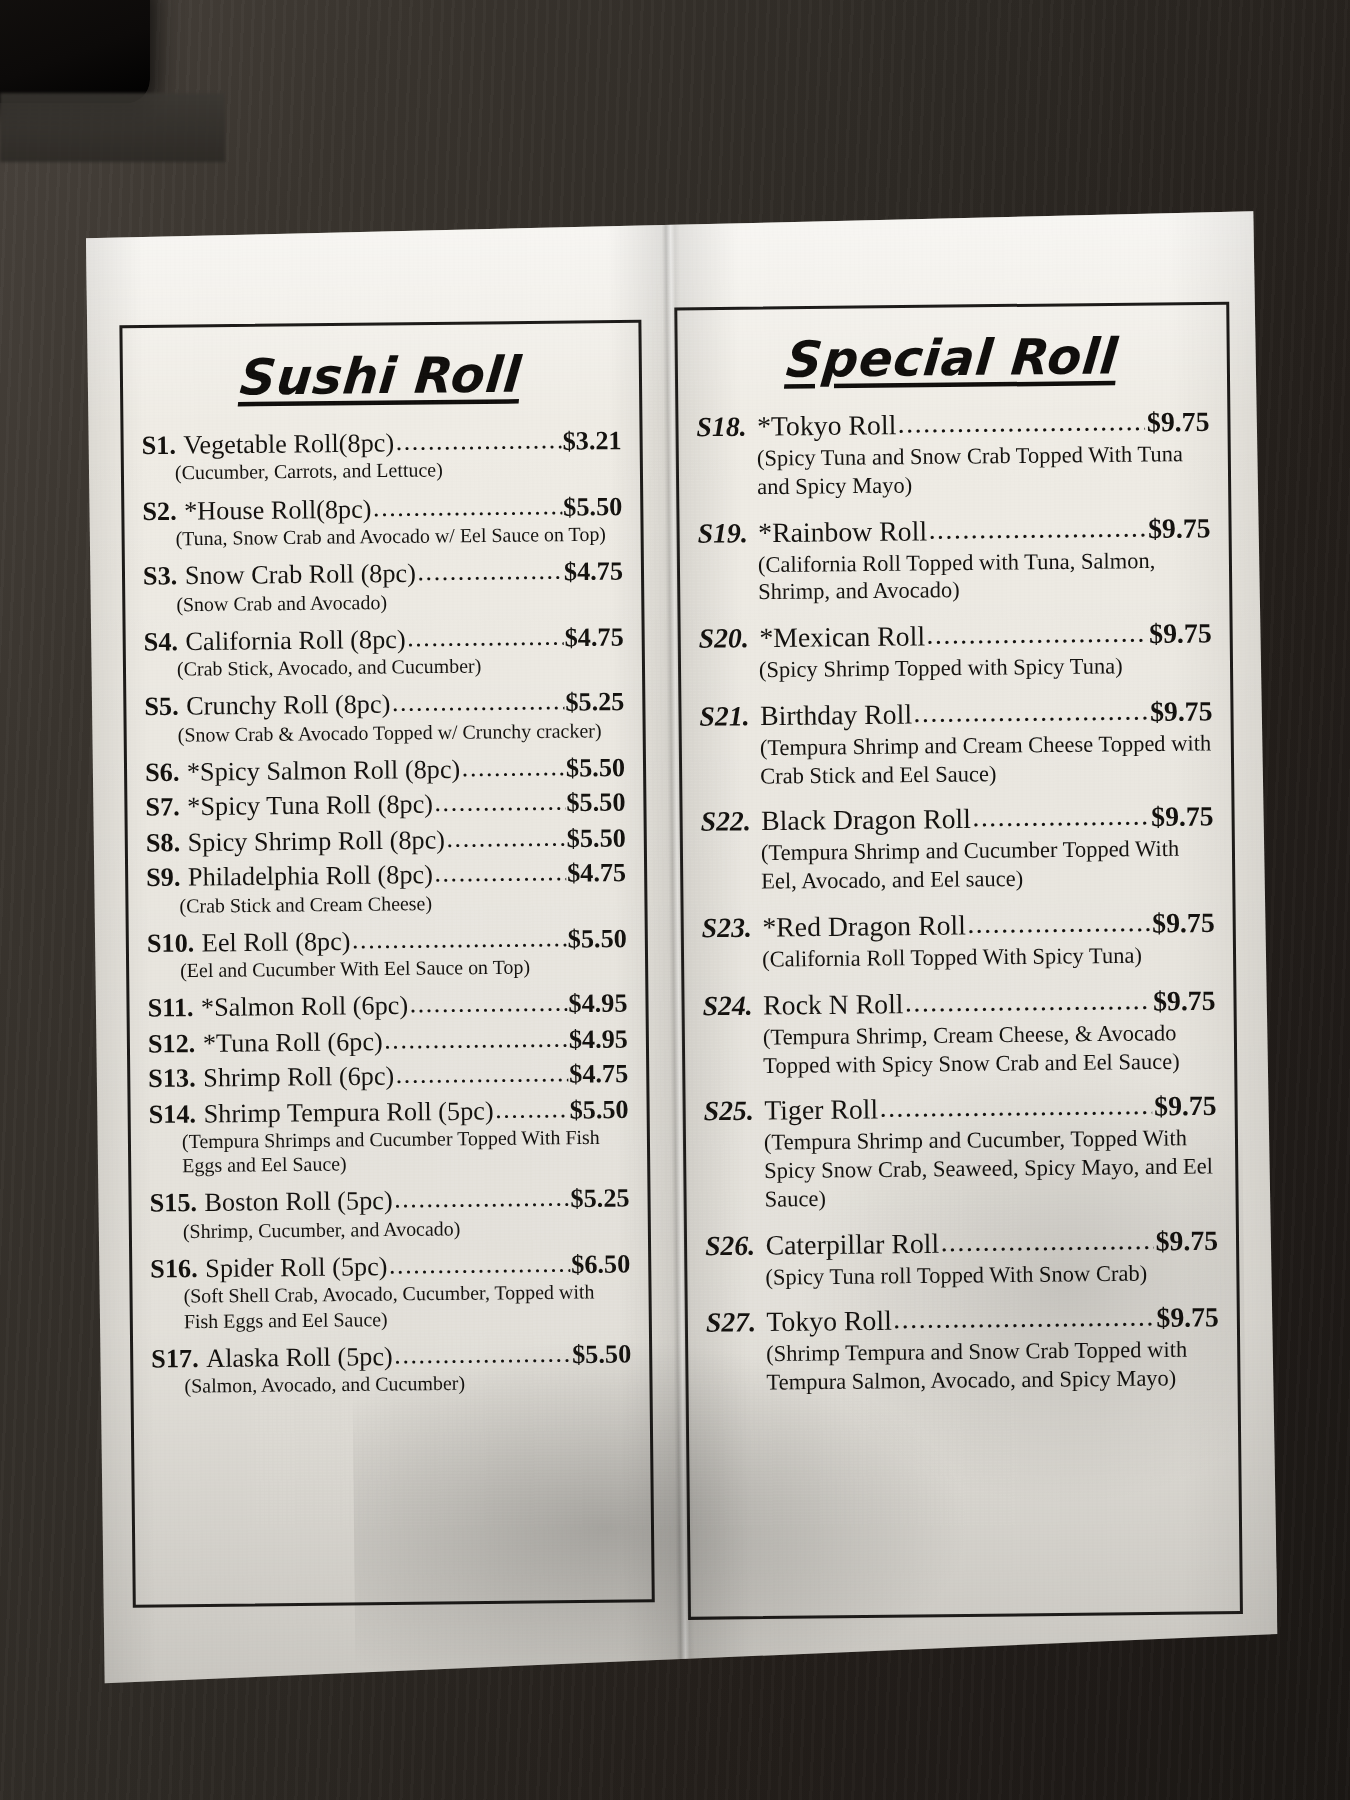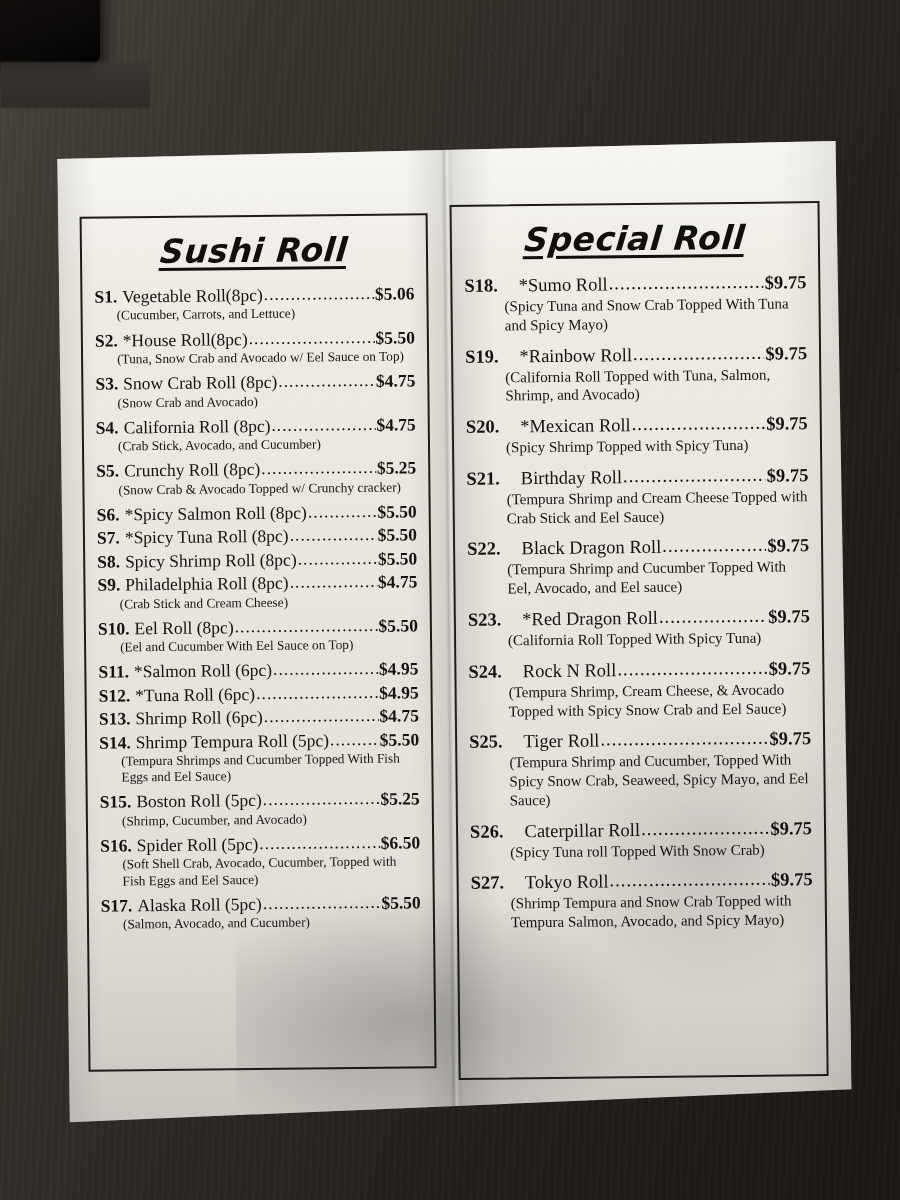--- a/index.html
+++ b/index.html
@@ -156,21 +156,21 @@
     padding-left: 22px;
     margin-top: 0px;
     margin-bottom: 5px;
     white-space: pre-line;
   }
 
   
   #panel-right .item-line { font-size: 18.5px; line-height: 1.3; }
   #panel-right .item-desc { font-size: 15px; line-height: 1.25; padding-left: 40px; margin-bottom: 9px; }
   #panel-right .item { margin-bottom: 7px; }
-  #panel-right .item-num { margin-right: 21px; }
+  #panel-right .item-num { margin-right: 7px; font-style: italic; }
 
   
   #grain {
     position: absolute;
     inset: 0;
     pointer-events: none;
     opacity: .30;
     background-image:
       repeating-linear-gradient(0deg, rgba(0,0,0,0.02) 0px, rgba(0,0,0,0.02) 1px, rgba(255,255,255,0.02) 1px, rgba(255,255,255,0.02) 2px),
       repeating-linear-gradient(90deg, rgba(0,0,0,0.015) 0px, rgba(0,0,0,0.015) 1px, rgba(255,255,255,0.015) 1px, rgba(255,255,255,0.015) 3px);
@@ -186,21 +186,21 @@
 <div id="menu-sheet">
 
   <div class="panel" id="panel-left">
     <div class="panel-title">Sushi Roll</div>
     <div class="items" id="left-items">
         <div class="item">
           <div class="item-line">
             <span class="item-num">S1.</span>
             <span class="item-name">Vegetable Roll(8pc)</span>
             <span class="dots">............................................................</span>
-            <span class="item-price">$5.06</span>
+            <span class="item-price">$3.21</span>
           </div>
           <div class="item-desc">(Cucumber, Carrots, and Lettuce)</div>
         </div>
         <div class="item">
           <div class="item-line">
             <span class="item-num">S2.</span>
             <span class="item-name">*House Roll(8pc)</span>
             <span class="dots">............................................................</span>
             <span class="item-price">$5.50</span>
           </div>
@@ -337,21 +337,21 @@
         </div>
       </div>
   </div>
 
   <div class="panel" id="panel-right">
     <div class="panel-title">Special Roll</div>
     <div class="items" id="right-items">
         <div class="item">
           <div class="item-line">
             <span class="item-num">S18.</span>
-            <span class="item-name">*Sumo Roll</span>
+            <span class="item-name">*Tokyo Roll</span>
             <span class="dots">............................................................</span>
             <span class="item-price">$9.75</span>
           </div>
           <div class="item-desc">(Spicy Tuna and Snow Crab Topped With Tuna and Spicy Mayo)</div>
         </div>
         <div class="item">
           <div class="item-line">
             <span class="item-num">S19.</span>
             <span class="item-name">*Rainbow Roll</span>
             <span class="dots">............................................................</span>

